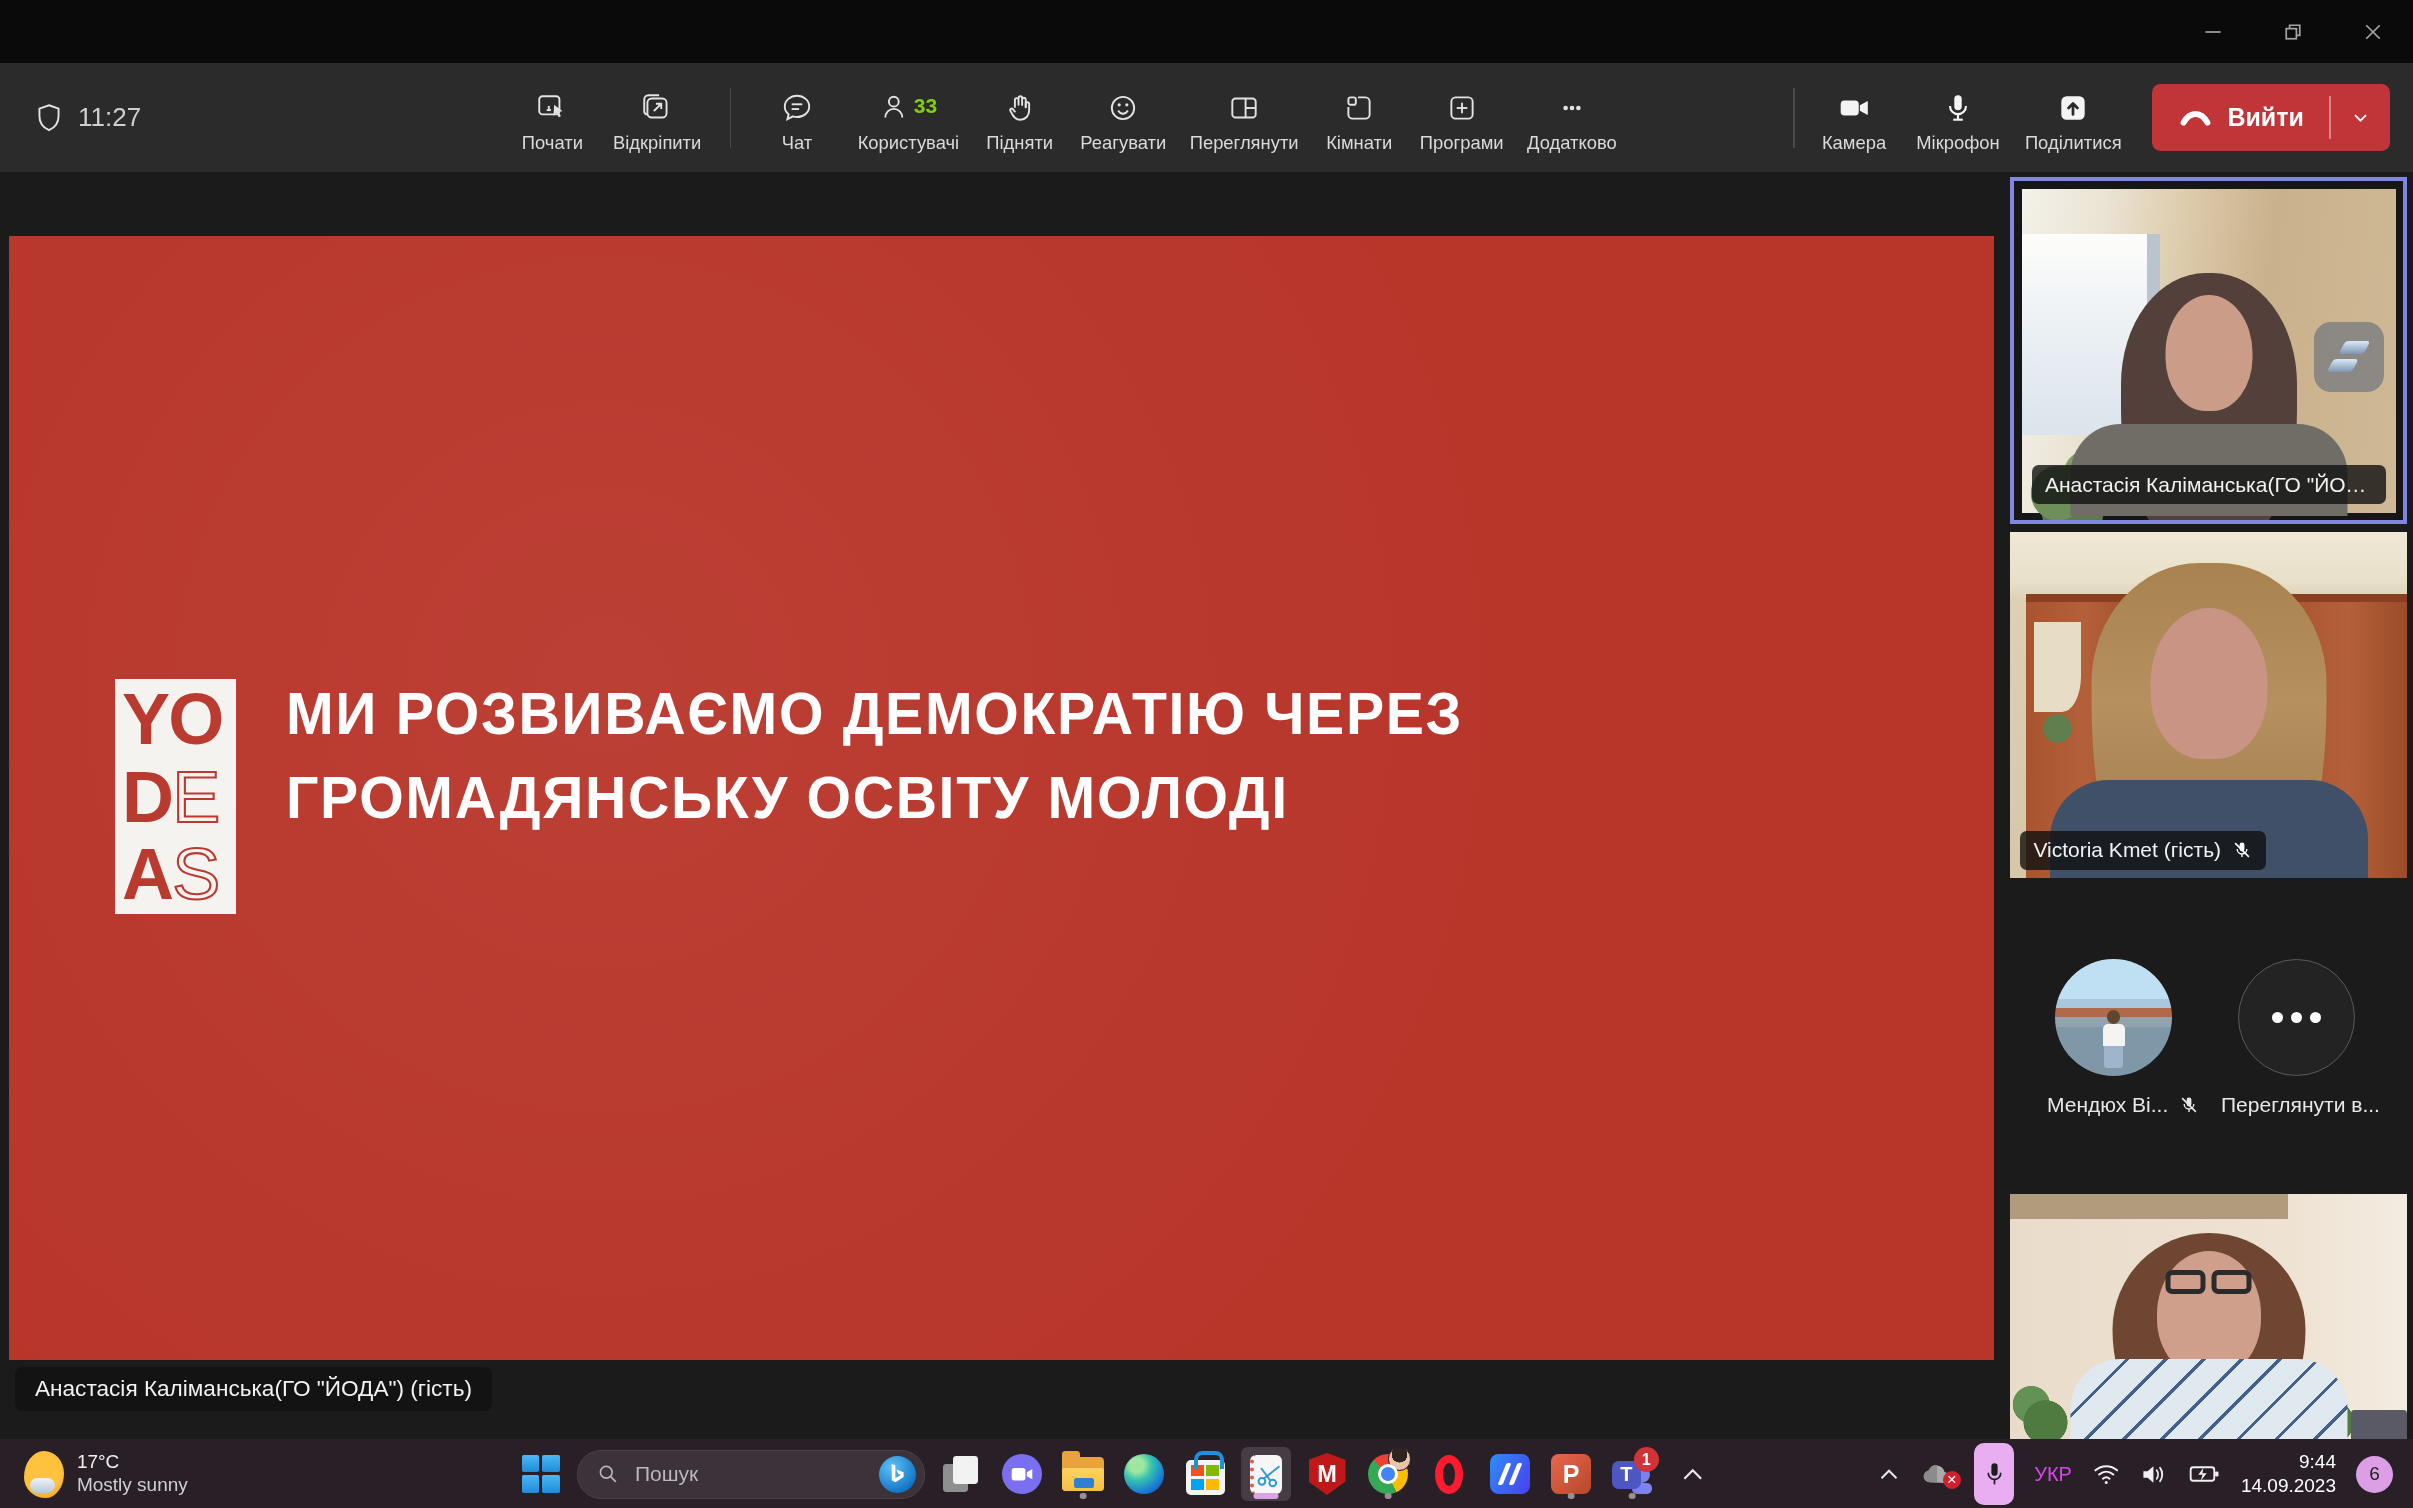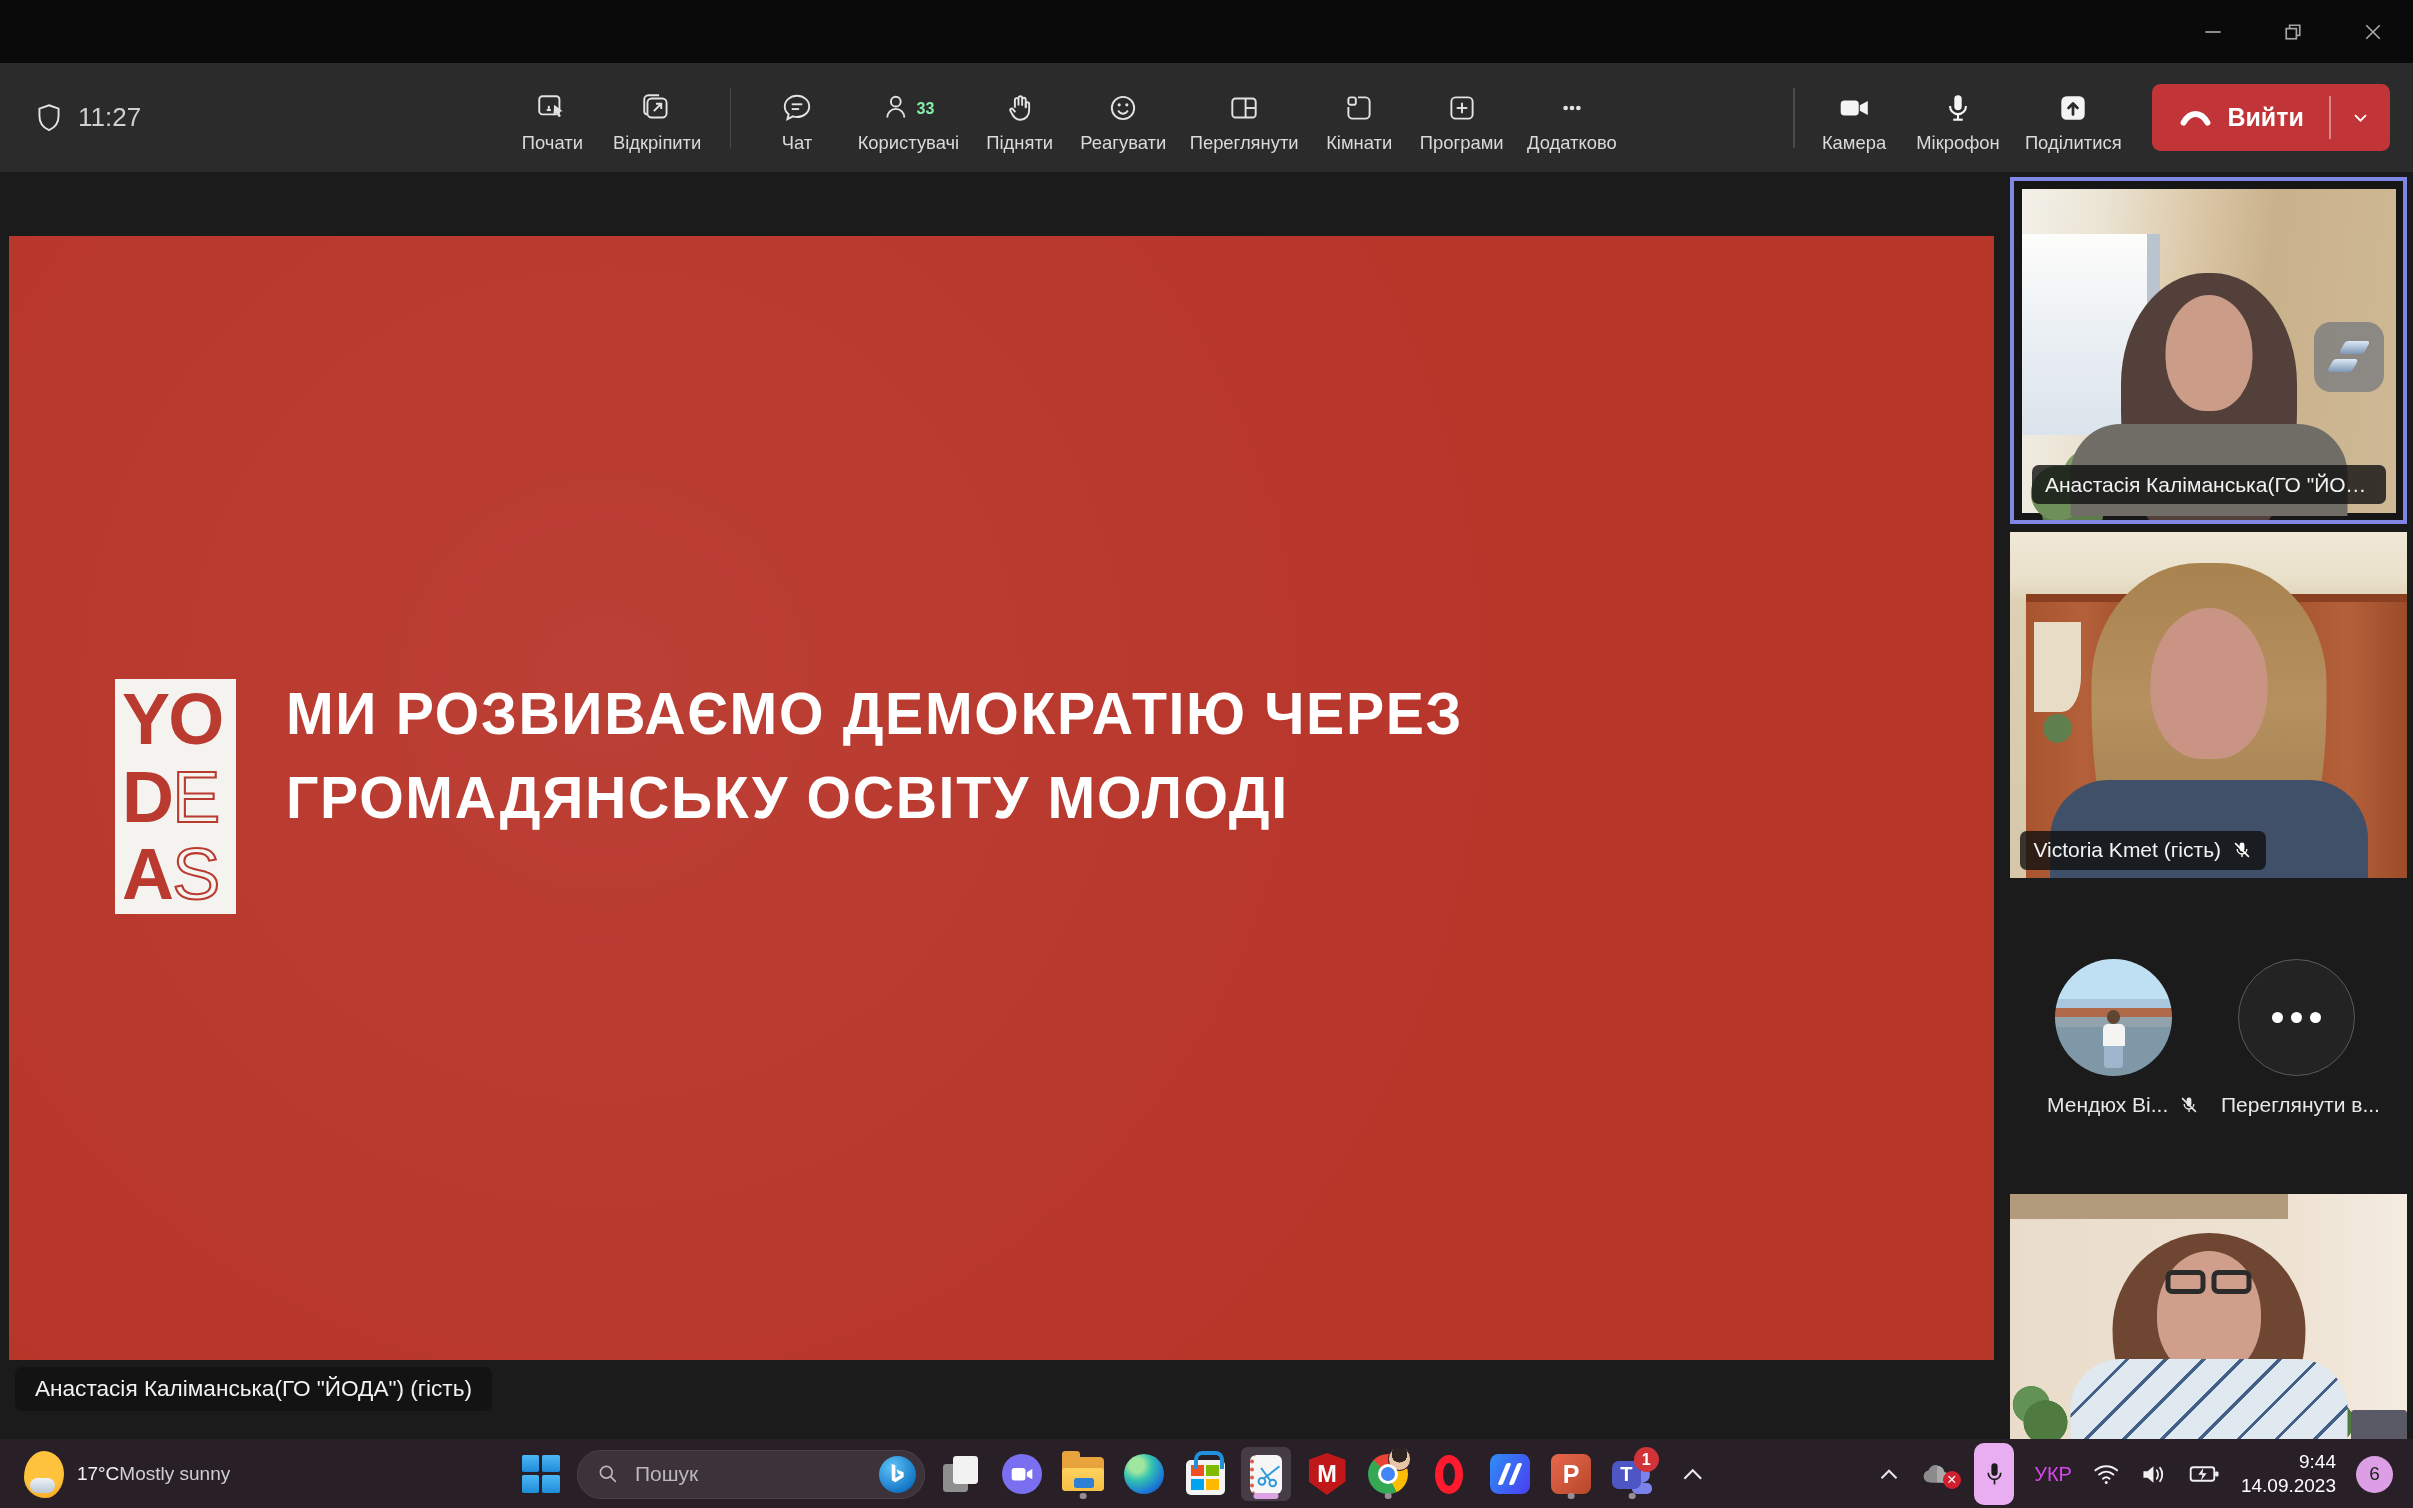--- a/index.html
+++ b/index.html
@@ -19,21 +19,21 @@
   .toolbar { position:absolute; left:0; top:63px; width:2413px; height:109px; background:#2b2b2b;
     display:flex; align-items:center; }
   .timerblk { display:flex; align-items:center; gap:12px; padding-left:32px; width:352px; flex:0 0 auto; }
   .timer { color:#cfcfcf; font-size:26px; }
   .tb-center { flex:1; display:flex; align-items:center; justify-content:center; gap:6.7px; }
   .tb-btn { display:flex; flex-direction:column; align-items:center; justify-content:center;
     min-width:91px; padding:5px 8.4px; border-radius:6.7px; cursor:pointer; }
   .tb-btn .ic { height:44px; display:flex; align-items:flex-end; justify-content:center; position:relative; }
   .tb-btn .lbl { margin-top:6.7px; color:#dadada; font-size:18.4px; white-space:nowrap; }
   .tb-sep { width:1.7px; height:60px; background:#4a4a4a; margin:0 13.4px; }
-  .badge33 { color:#86efac; font-size:16px; font-weight:bold; position:relative; top:-7.5px; }
+  .badge33 { color:#84cc16; font-size:21px; font-weight:bold; position:relative; top:-7.5px; }
   .icrow { display:flex; align-items:center; }
   .devices { display:flex; align-items:center; gap:8.4px; margin-right:22px; }
   .leave { display:flex; align-items:stretch; background:#c13438; border-radius:8.4px; height:67px;
     margin-right:23.5px; overflow:hidden; cursor:pointer; }
   .leave-main { display:flex; align-items:center; gap:13.4px; padding:0 25px; }
   .leave-main .txt { color:#fff; font-size:25px; font-weight:bold; }
   .leave-sep { width:1.7px; background:rgba(255,255,255,.4); margin:11.7px 0; }
   .leave-chev { display:flex; align-items:center; padding:0 17px; }
 
   
@@ -134,21 +134,21 @@
   .av-label.l2 { left:211px; }
 
   
   .taskbar { position:absolute; left:0; top:1439px; width:2413px; height:70px; background:#292027;
     display:flex; align-items:center; z-index:5; }
   .weather { position:absolute; left:23.5px; top:0; height:70px; display:flex; align-items:center; gap:13.4px; cursor:pointer; }
   .sunblob { width:40px; height:47px; background:radial-gradient(circle at 45% 40%, #ffc23c 0 55%, #f29a18 100%);
     border-radius:50% 50% 46% 54%/56% 48% 52% 44%; position:relative; }
   .sunblob::after { content:""; position:absolute; left:6.7px; bottom:5px; width:25px; height:15px;
     background:linear-gradient(180deg,#eef3f8,#b9c7d6); border-radius:8.4px; }
-  .weather .wt { display:flex; line-height:22.6px; }
+  .weather .wt { display:flex; flex-direction:column; line-height:22.6px; }
   .weather .t { color:#f0f0f0; font-size:19px; }
   .weather .c { color:#cfcfcf; font-size:19px; }
   .tb-apps { position:absolute; left:516px; top:0; height:70px; display:flex; align-items:center; gap:11px; }
   .appbtn { width:50px; height:54px; border-radius:6.7px; display:flex; align-items:center; justify-content:center;
     position:relative; cursor:pointer; }
   .appbtn.active { background:#453c46; }
   .rundot { position:absolute; bottom:1.7px; left:50%; transform:translateX(-50%); width:6.7px; height:6.7px;
     border-radius:3.4px; background:#988f96; }
   .runpill { position:absolute; bottom:1.7px; left:50%; transform:translateX(-50%); width:25px; height:5.9px;
     border-radius:3.4px; background:#d9a3e4; }

